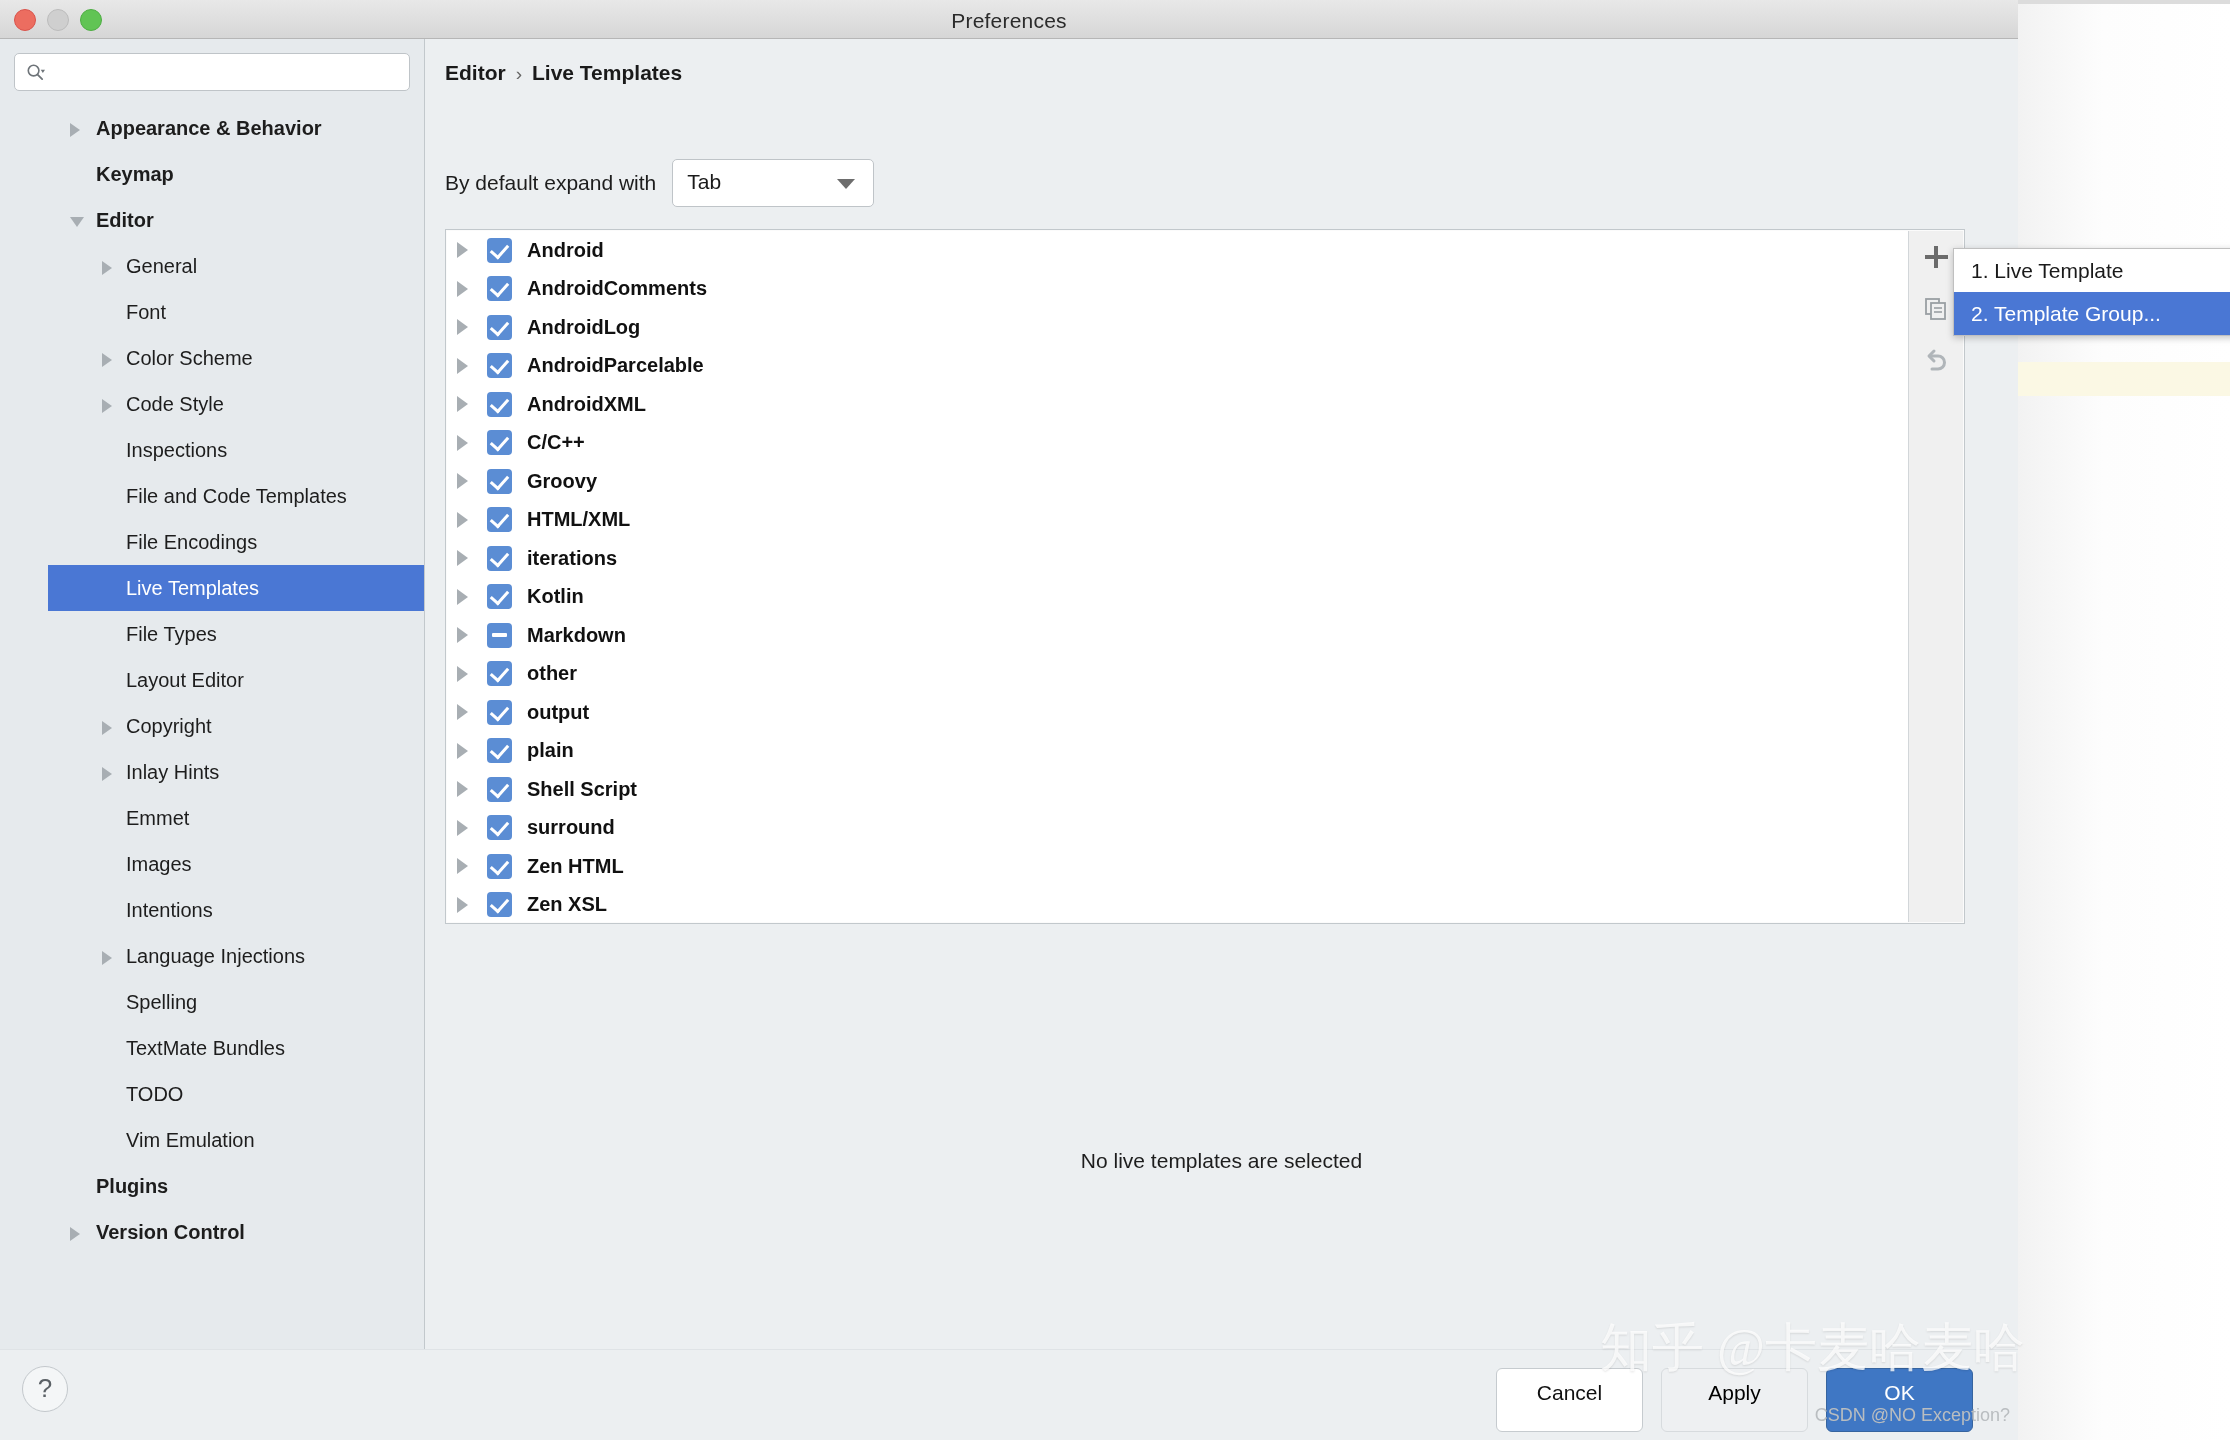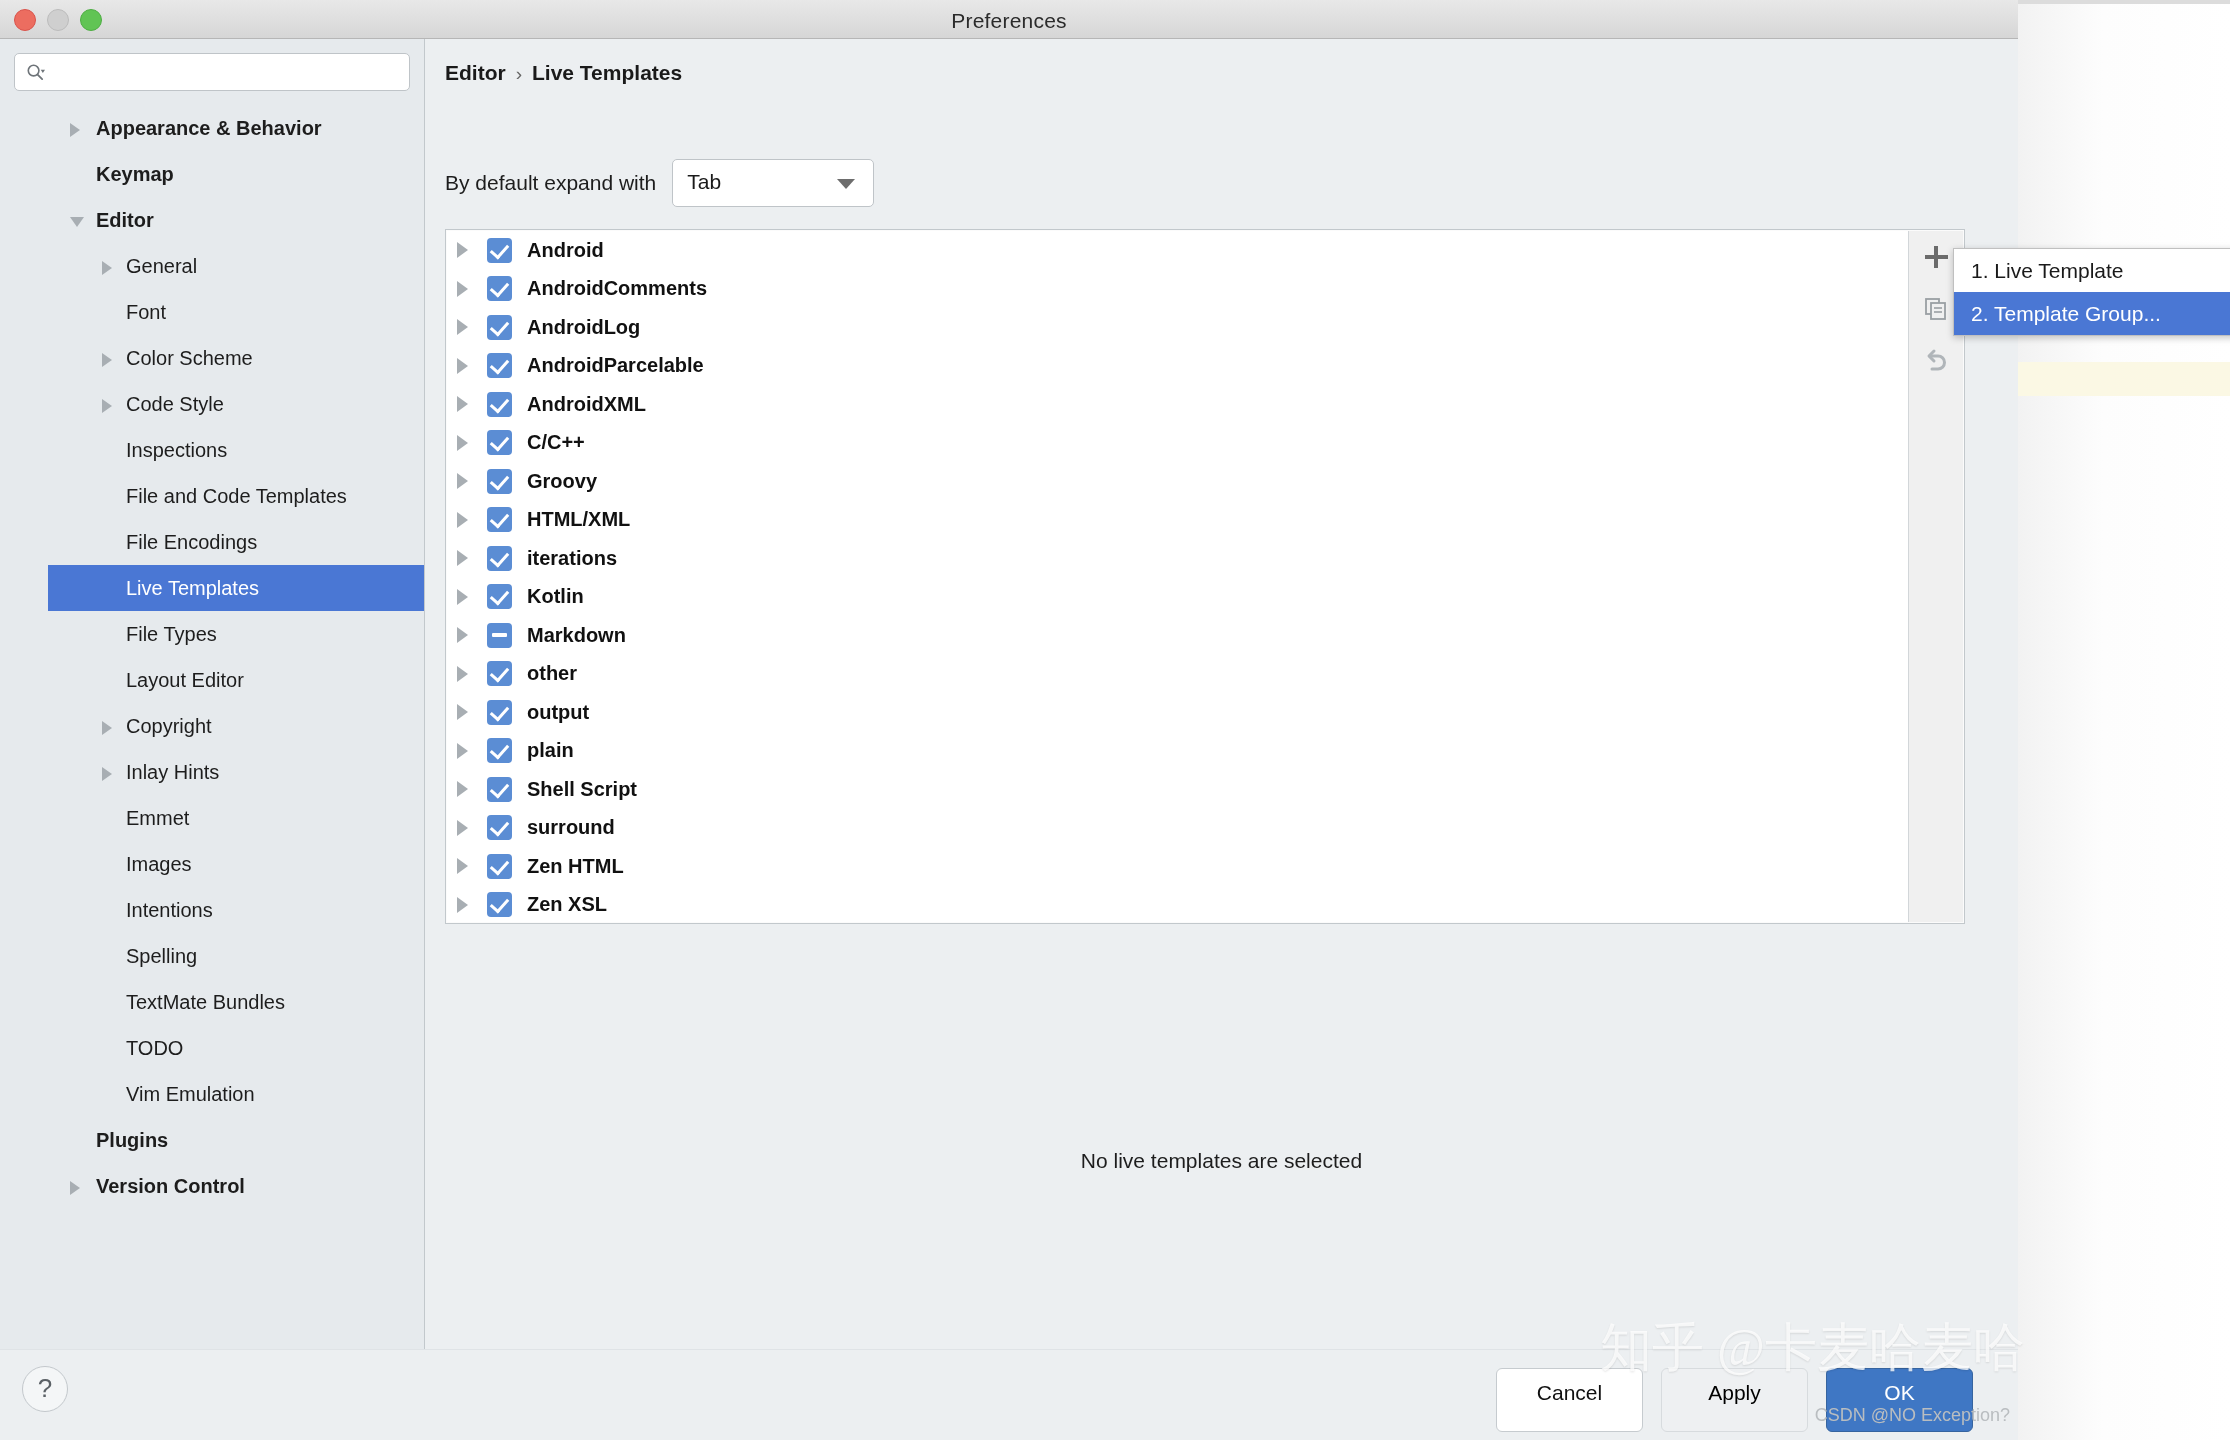--- a/index.html
+++ b/index.html
@@ -490,20 +490,26 @@
             </svg></div>
           <div class="tree-item lvl1"><span class="tw closed"></span><span class="label">Inlay Hints</span><svg class="copy-ic" viewBox="0 0 20 20">
               <rect x="1" y="1" width="12" height="14" fill="none" stroke="#b4bbc1" stroke-width="1.6"></rect>
               <rect x="5.5" y="4.5" width="13" height="14.5" fill="#e6eaed" stroke="#b4bbc1" stroke-width="1.6"></rect>
               <line x1="8.5" y1="9" x2="15.5" y2="9" stroke="#b4bbc1" stroke-width="1.4"></line>
               <line x1="8.5" y1="12.5" x2="15.5" y2="12.5" stroke="#b4bbc1" stroke-width="1.4"></line>
             </svg></div>
           <div class="tree-item lvl1"><span class="label">Emmet</span></div>
           <div class="tree-item lvl1"><span class="label">Images</span></div>
           <div class="tree-item lvl1"><span class="label">Intentions</span></div>
+          <div class="tree-item lvl1"><span class="tw closed"></span><span class="label">Language Injections</span><svg class="copy-ic" viewBox="0 0 20 20">
+              <rect x="1" y="1" width="12" height="14" fill="none" stroke="#b4bbc1" stroke-width="1.6"></rect>
+              <rect x="5.5" y="4.5" width="13" height="14.5" fill="#e6eaed" stroke="#b4bbc1" stroke-width="1.6"></rect>
+              <line x1="8.5" y1="9" x2="15.5" y2="9" stroke="#b4bbc1" stroke-width="1.4"></line>
+              <line x1="8.5" y1="12.5" x2="15.5" y2="12.5" stroke="#b4bbc1" stroke-width="1.4"></line>
+            </svg></div>
           <div class="tree-item lvl1"><span class="label">Spelling</span><svg class="copy-ic" viewBox="0 0 20 20">
               <rect x="1" y="1" width="12" height="14" fill="none" stroke="#b4bbc1" stroke-width="1.6"></rect>
               <rect x="5.5" y="4.5" width="13" height="14.5" fill="#e6eaed" stroke="#b4bbc1" stroke-width="1.6"></rect>
               <line x1="8.5" y1="9" x2="15.5" y2="9" stroke="#b4bbc1" stroke-width="1.4"></line>
               <line x1="8.5" y1="12.5" x2="15.5" y2="12.5" stroke="#b4bbc1" stroke-width="1.4"></line>
             </svg></div>
           <div class="tree-item lvl1"><span class="label">TextMate Bundles</span></div>
           <div class="tree-item lvl1"><span class="label">TODO</span></div>
           <div class="tree-item lvl1"><span class="label">Vim Emulation</span></div>
           <div class="tree-item lvl0"><span class="label">Plugins</span></div>

